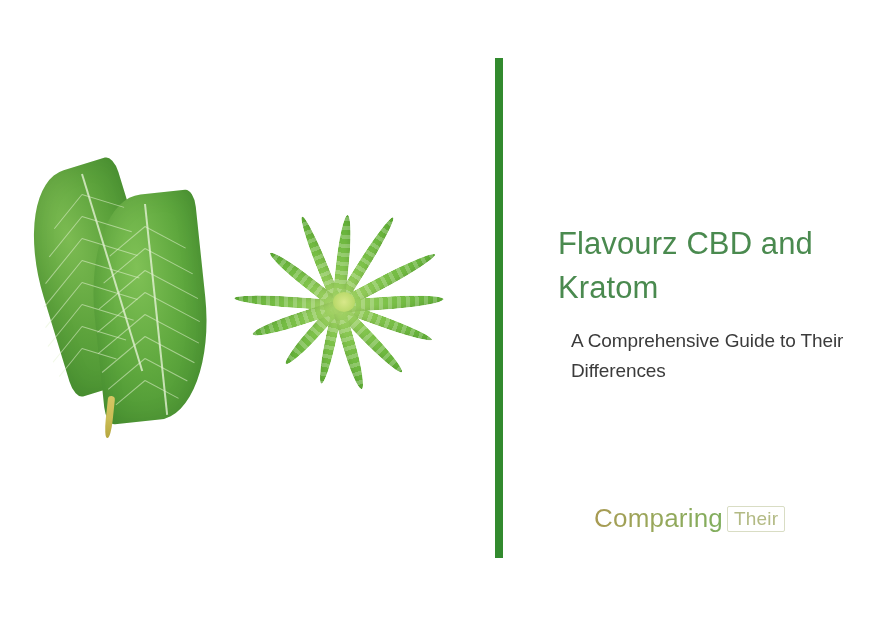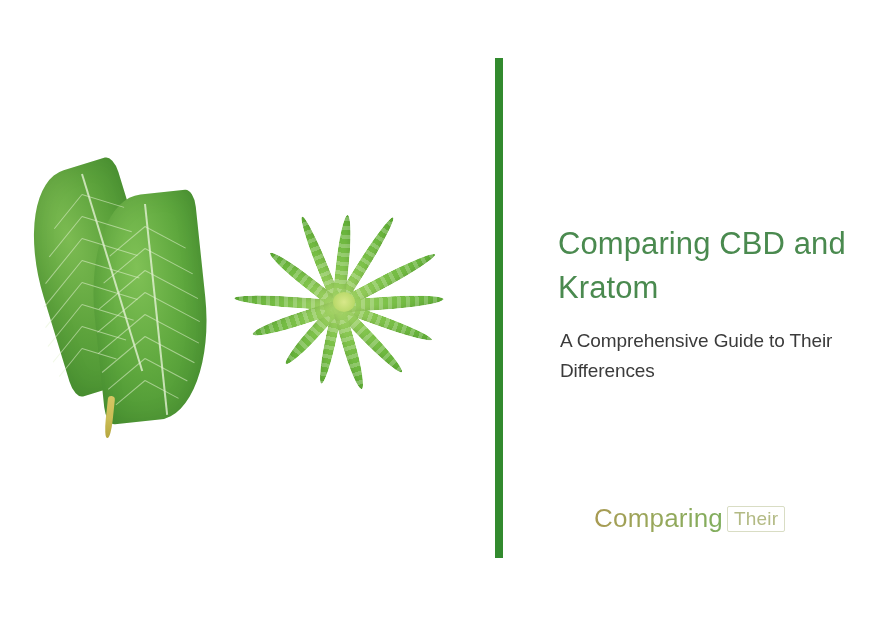--- a/index.html
+++ b/index.html
@@ -157,21 +157,21 @@
     width: 315px;
     margin: 0;
     font-size: 31px;
     line-height: 44px;
     font-weight: 400;
     letter-spacing: 0.1px;
     color: #4a8a4f;
   }
   #subtitle {
     position: absolute;
-    left: 2px;
+    left: 13px;
     top: 326px;
     width: 300px;
     margin: 0;
     font-size: 19px;
     line-height: 30px;
     font-weight: 400;
     letter-spacing: -0.1px;
     color: #3b3b3b;
   }
 
@@ -294,21 +294,21 @@
         <div class="blade" style="transform: rotate(-176deg); z-index: 4;">
           <i style="width: 104px; height: 11px;"></i>
         </div>
       </div>
 
   </div>
 
   <div id="divider"></div>
 
   <div id="content">
-    <h1 id="title">Comparing CBD and Kratom</h1>
+    <h1 id="title">Flavourz CBD and Kratom</h1>
     <p id="subtitle">A Comprehensive Guide to Their Differences</p>
 
     <div id="logo">
       <span id="logo-word">Comparing</span>
       <span id="logo-badge">Their</span>
     </div>
   </div>
 
 </div>
 

